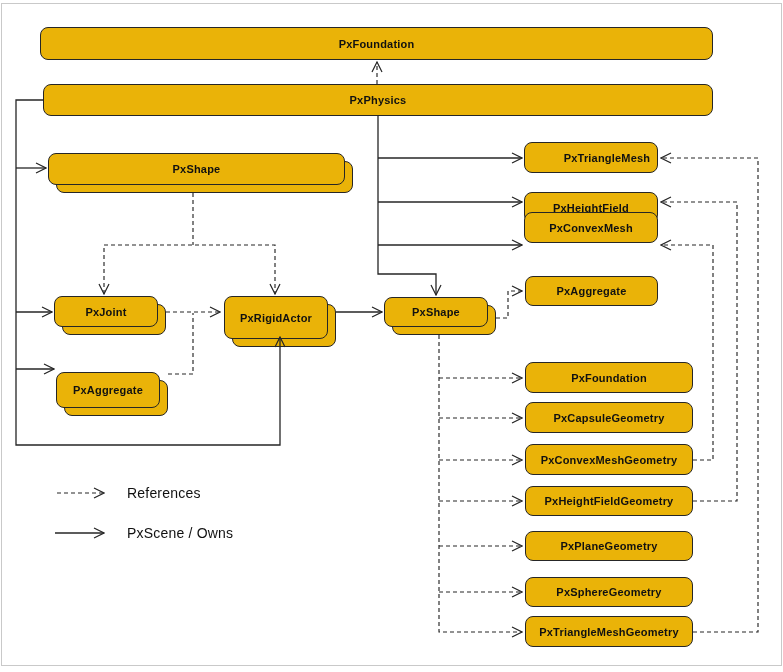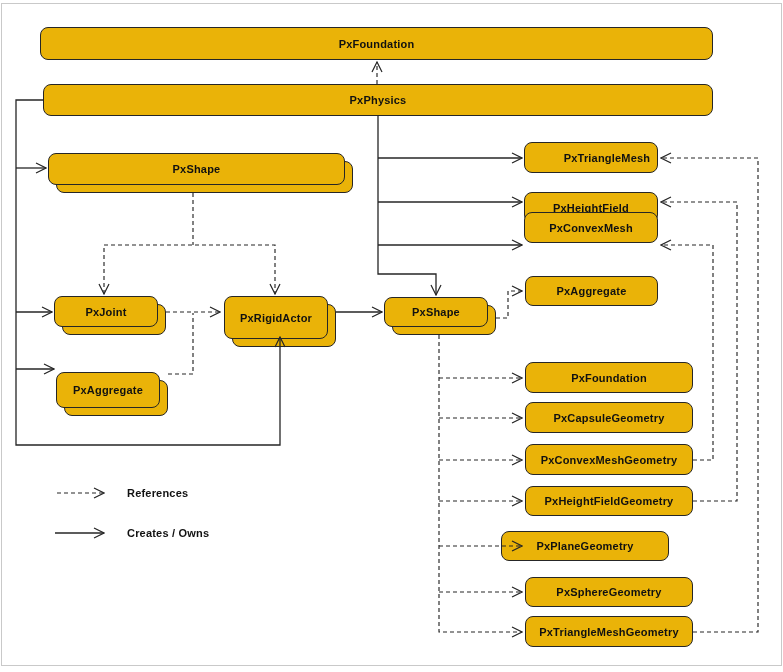--- a/index.html
+++ b/index.html
@@ -14,40 +14,40 @@
   }
   .node{
     position:absolute;background:#eab308;border:1.4px solid #262626;border-radius:8px;
     display:flex;align-items:center;justify-content:center;
     font-size:11px;font-weight:bold;color:#111;letter-spacing:.2px;
     z-index:2;box-sizing:border-box;white-space:nowrap;
   }
   .node.back{transform:translate(8px,8px);z-index:1;}
   #connectors{position:absolute;left:0;top:0;z-index:3;pointer-events:none;}
   .legend-label{
-    position:absolute;font-size:11px;font-weight:bold;color:#111;
+    position:absolute;font-size:14px;font-weight:normal;color:#111;
     height:14px;line-height:14px;letter-spacing:.2px;z-index:2;white-space:nowrap;
   }
   
   .n-pxfoundation{left:40px;top:27px;width:673px;height:33px;}
   .n-pxphysics{left:43px;top:84px;width:670px;height:32px;}
   .n-pxscene{left:48px;top:153px;width:297px;height:32px;}
   .n-pxjoint{left:54px;top:296px;width:104px;height:31px;}
   .n-pxaggregate{left:56px;top:372px;width:104px;height:36px;}
   .n-pxrigidactor{left:224px;top:296px;width:104px;height:43px;text-align:right;}
   .n-pxshape{left:384px;top:297px;width:104px;height:30px;}
   .n-pxtrianglemesh{left:524px;top:142px;width:134px;height:31px;padding-left:32px;}
   .n-pxheightfield{left:524px;top:186px;width:134px;height:31px;margin-top:6px;}
   .n-pxconvexmesh{left:524px;top:212px;width:134px;height:31px;}
   .n-pxmaterial{left:525px;top:276px;width:133px;height:30px;}
   .n-pxboxgeometry{left:525px;top:362px;width:168px;height:31px;}
   .n-pxcapsulegeometry{left:525px;top:402px;width:168px;height:31px;}
   .n-pxconvexmeshgeometry{left:525px;top:444px;width:168px;height:31px;text-align:right;}
   .n-pxheightfieldgeometry{left:525px;top:486px;width:168px;height:30px;}
-  .n-pxplanegeometry{left:501px;top:531px;width:168px;height:30px;}
+  .n-pxplanegeometry{left:525px;top:531px;width:168px;height:30px;}
   .n-pxspheregeometry{left:525px;top:577px;width:168px;height:30px;}
   .n-pxtrianglemeshgeometry{left:525px;top:616px;width:168px;height:31px;}
   .legend-references{left:127px;top:486px;}
   .legend-creates{left:127px;top:526px;}
 </style>
 </head>
 <body>
 
 <div id="stage">
   <div class="frame"></div>
@@ -71,21 +71,21 @@
   <div class="node n-pxmaterial">PxAggregate</div>
   <div class="node n-pxboxgeometry">PxFoundation</div>
   <div class="node n-pxcapsulegeometry">PxCapsuleGeometry</div>
   <div class="node n-pxconvexmeshgeometry">PxConvexMeshGeometry</div>
   <div class="node n-pxheightfieldgeometry">PxHeightFieldGeometry</div>
   <div class="node n-pxplanegeometry">PxPlaneGeometry</div>
   <div class="node n-pxspheregeometry">PxSphereGeometry</div>
   <div class="node n-pxtrianglemeshgeometry">PxTriangleMeshGeometry</div>
 
   <div class="legend-label legend-references">References</div>
-  <div class="legend-label legend-creates">Creates / Owns</div>
+  <div class="legend-label legend-creates">PxScene / Owns</div>
 
   <svg id="connectors" width="783" height="672" viewBox="0 0 783 672" xmlns="http://www.w3.org/2000/svg">
     <defs>
       <marker id="ah" viewBox="0 0 12 12" refX="11" refY="6" markerWidth="12" markerHeight="12" markerUnits="userSpaceOnUse" orient="auto-start-reverse">
         <path d="M1,1 L11,6 L1,11" fill="none" stroke="#262626" stroke-width="1.2"></path>
       </marker>
     </defs>
 
     <g stroke="#262626" stroke-width="1.3" fill="none">
       <path d="M43,100 H16 V445 H280 V337" marker-end="url(#ah)"></path>

